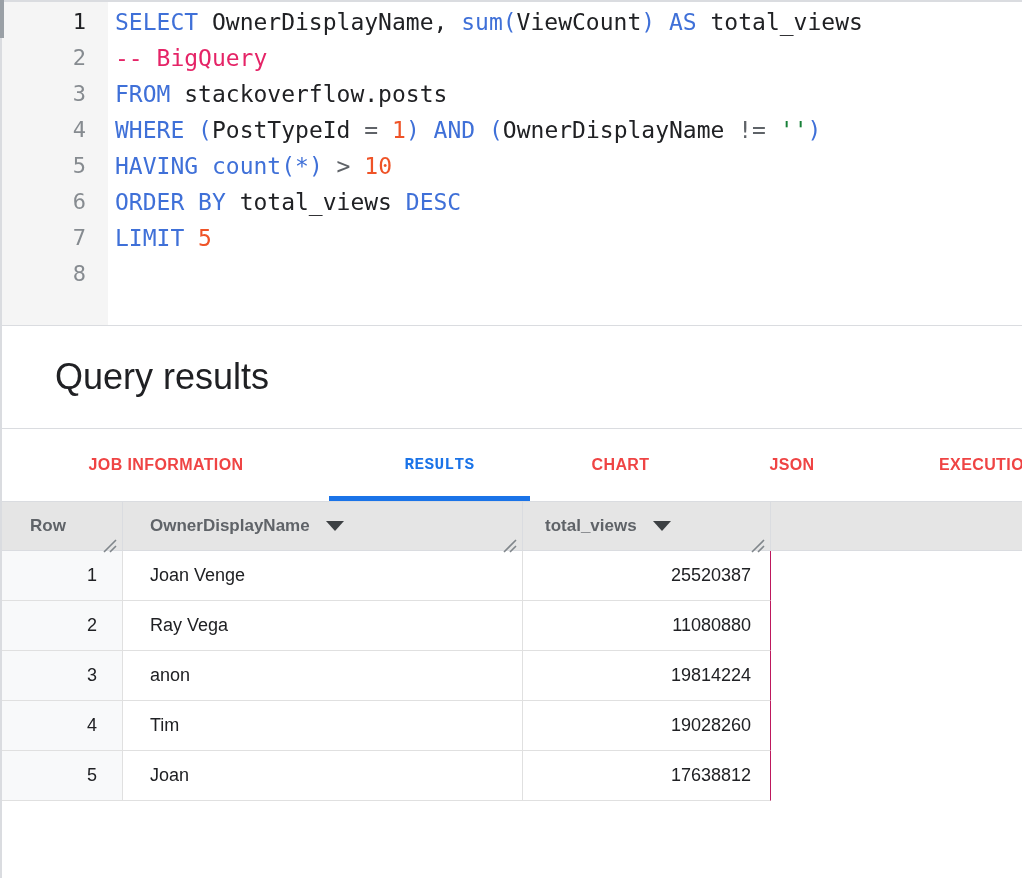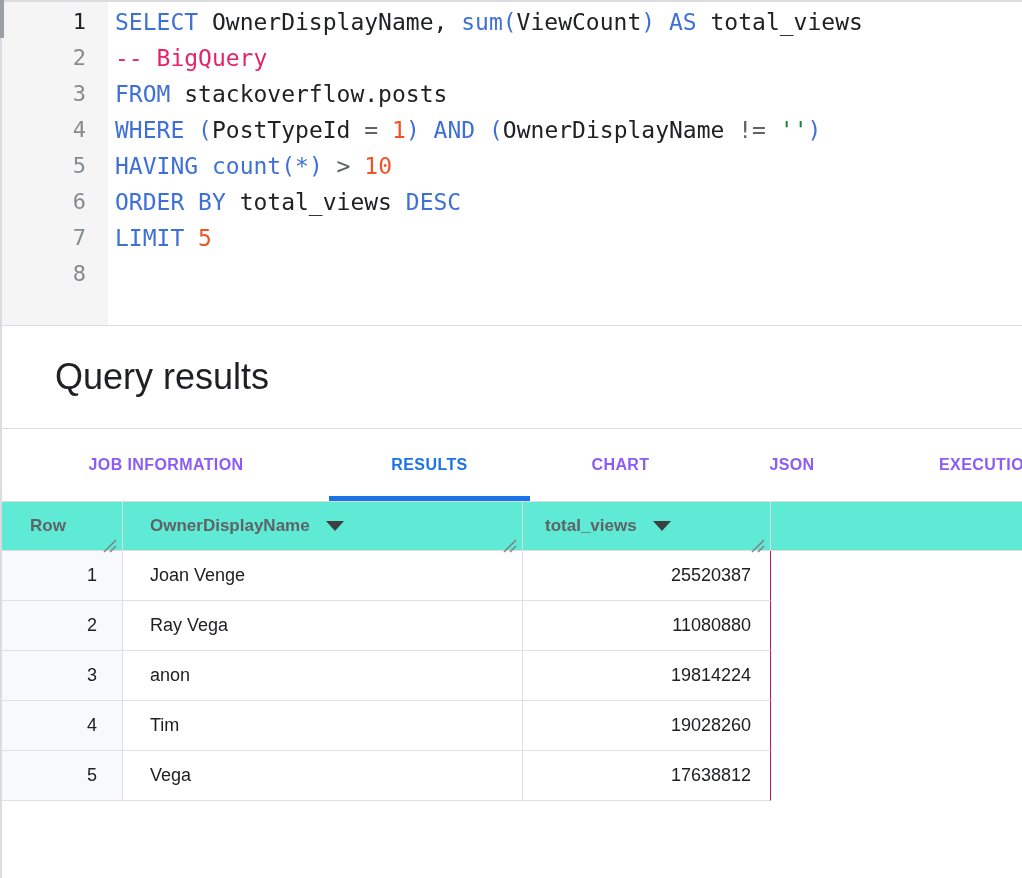--- a/index.html
+++ b/index.html
@@ -30,34 +30,34 @@
 
   
   .results-title-bar { height: 103px; border-bottom: 1px solid #dadce0;
     display: flex; align-items: center; padding-left: 55px; }
   .results-title { font-size: 36px; font-weight: 400; color: #202124; }
 
   
   .tab-bar { position: relative; height: 73px; border-bottom: 1px solid #dadce0; }
   .tab { position: absolute; top: 0; height: 100%; display: flex; align-items: center;
     justify-content: center; font-size: 16px; font-weight: 700; letter-spacing: 0.4px;
-    color: #8b5cf6; white-space: nowrap; cursor: pointer; }
+    color: #ef4444; white-space: nowrap; cursor: pointer; }
   .tab.active { color: #1a73e8; }
   .tab-0 { left: 28px;  width: 276px; }
-  .tab-1 { left: 329px; width: 201px; }
+  .tab-1 { left: 339px; width: 201px; font-family: Liberation Mono, monospace; }
   .tab-2 { left: 554px; width: 133px; }
   .tab-3 { left: 726px; width: 132px; }
   .tab-4 { left: 939px; justify-content: flex-start; }
   .tab-underline { position: absolute; left: 329px; width: 201px; height: 5px; bottom: 0;
     background: #1a73e8; z-index: 5; }
 
   
   .rtable { width: 1022px; }
   .thead, .trow { display: grid; grid-template-columns: 123px 400px 248px 1fr; }
-  .thead { height: 49px; background: #5eead4; border-bottom: 1px solid #dadce0; }
+  .thead { height: 49px; background: #e5e5e5; border-bottom: 1px solid #dadce0; }
   .hcell { position: relative; display: flex; align-items: center;
     font-size: 17px; font-weight: 700; color: #5f6368; }
   .hcell.b { border-right: 1px solid #dadce0; }
   .hc-row   { padding-left: 30px; }
   .hc-owner { padding-left: 27px; }
   .hc-views { padding-left: 22px; }
   .caret { width: 0; height: 0; border-left: 9px solid transparent; border-right: 9px solid transparent;
     border-top: 10px solid #3c4043; margin-left: 16px; cursor: pointer; }
   .grip { position: absolute; right: 4px; bottom: -4px; width: 16px; height: 16px; cursor: col-resize; }
 
@@ -162,18 +162,18 @@
         <div class="cell filler"></div>
       </div>
       <div class="trow">
         <div class="cell row-num">4</div>
         <div class="cell owner">Tim</div>
         <div class="cell views">19028260</div>
         <div class="cell filler"></div>
       </div>
       <div class="trow">
         <div class="cell row-num">5</div>
-        <div class="cell owner">Vega</div>
+        <div class="cell owner">Joan</div>
         <div class="cell views">17638812</div>
         <div class="cell filler"></div>
       </div>
     </div>
 </div>
 
 </body></html>

